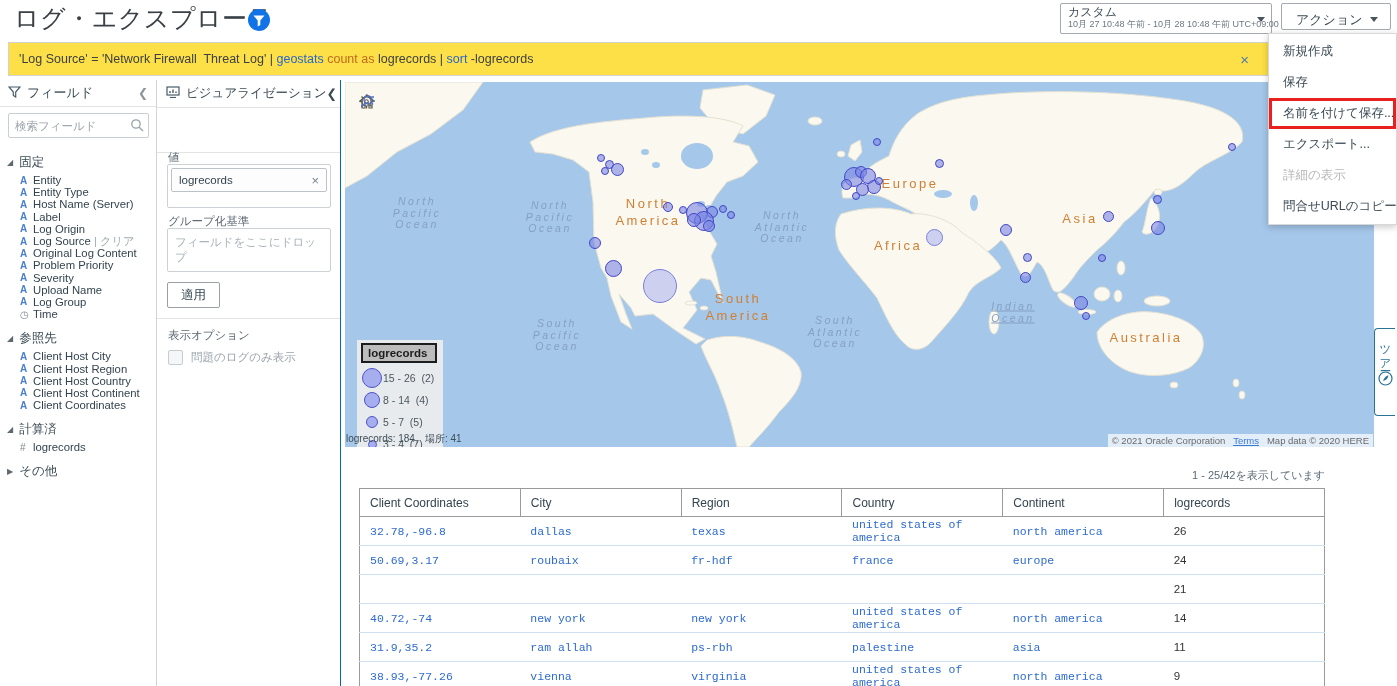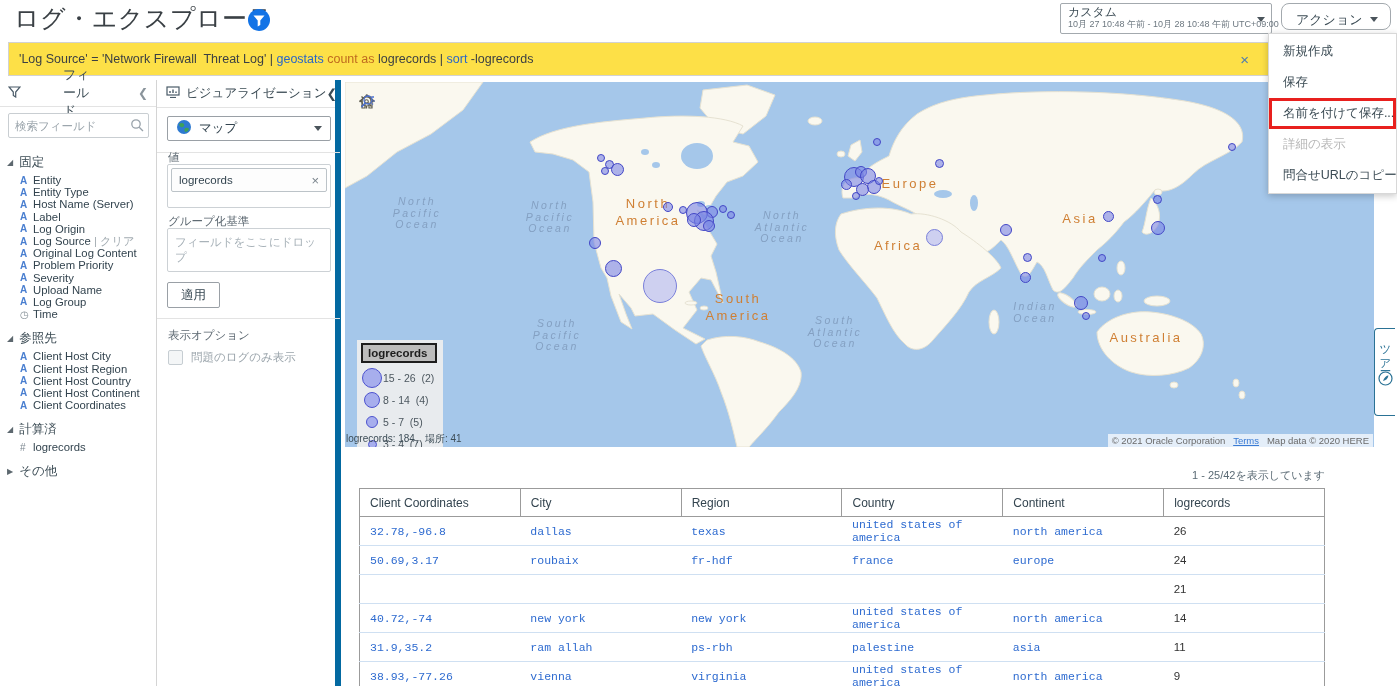--- a/index.html
+++ b/index.html
@@ -11,55 +11,55 @@
   .page-title { left:14px; top:2px; font-size:25px; color:#3a4045; letter-spacing:.5px; }
   .title-badge { left:248px; top:9px; width:22px; height:22px; }
   .time-sel { left:1060px; top:3px; width:212px; height:31px; border:1px solid #a3a9ae;
     border-radius:2px; background:#fff; padding:2px 18px 2px 7px; cursor:pointer; }
   .time-sel .tl { font-size:12px; color:#3b4b54; line-height:13px; }
   .time-sel .td { font-size:9px; color:#6d7880; line-height:11px; white-space:nowrap; }
   .caret { position:absolute; width:0; height:0; border-left:4px solid transparent;
     border-right:4px solid transparent; border-top:5px solid #4a545b; }
   .time-sel .caret { right:6px; top:13px; }
   .actions-btn { left:1281px; top:3px; width:110px; height:27px; border:1px solid #a3a9ae;
-    border-radius:8px; background:#fff; font-size:13px; color:#3b4b54; text-align:left;
+    border-radius:2px; background:#fff; font-size:13px; color:#3b4b54; text-align:left;
     padding:7px 16px 0 14px; cursor:pointer; }
   .actions-btn .caret { right:12px; top:13px; }
 
   
   .querybar { left:8px; top:42px; width:1380px; height:34px; border:1px solid #d2d2d2;
     background:#fde047; }
   .query-text { position:absolute; left:10px; top:9px; font-size:12.5px; white-space:pre; color:#3c4043; }
   .query-clear { position:absolute; right:138px; top:8px; font-size:15px; color:#4f7cae; cursor:pointer; }
 
   
   .sidebar { left:0; top:80px; width:157px; height:606px; border-right:1px solid #d4d4d4; background:#fff; }
   .panel-h { height:27px; border-bottom:1px solid #e3e3e3; display:flex; align-items:center;
-    padding:0 8px; font-size:13px; color:#3b4b54;gap:36px; }
+    padding:0 8px; font-size:13px; color:#3b4b54; }
   .panel-h .hlabel { flex:1; margin-left:6px; }
   .panel-h .chev { color:#8a949b; font-size:12px; cursor:pointer; }
   .search-wrap { position:absolute; left:8px; top:33px; width:141px; height:25px; }
   .search-wrap input { width:100%; height:100%; border:1px solid #c9ced2; border-radius:2px;
     font-size:11.5px; color:#555; padding:0 22px 0 6px; outline:none; }
   .search-wrap input::placeholder { color:#9aa4ab; }
   .search-icon { position:absolute; right:5px; top:5px; }
   .sections { position:absolute; left:0; top:64px; width:157px; }
   .sec-h { display:flex; align-items:center; padding:4px 0 3px 7px; font-size:12.5px;
     color:#3b4b54; cursor:pointer; margin-top:6px; }
   .sec-marker { font-size:8px; color:#5d686f; margin-right:6px; }
   .field-row { display:flex; align-items:center; padding:0 0 0 20px; height:12.2px; cursor:pointer; }
   .fi { width:13px; font-size:10px; font-weight:bold; color:#4a7fd0; }
   .fi-clock { color:#8a949b; font-weight:normal; font-size:10px; }
   .fi-hash { color:#7d8archive791; }
   .fi-hash { color:#7c8791; font-weight:normal; }
   .fl { font-size:11.3px; color:#33444f; white-space:nowrap; }
   .fsuffix { font-size:11.3px; color:#a2abb1; white-space:pre; }
 
   
-  .vizpanel { left:157px; top:80px; width:184px; height:606px; border-right:6px solid #0369a1; background:#fff; }
+  .vizpanel { left:157px; top:80px; width:184px; height:606px; border-right:1px solid #0369a1; background:#fff; }
   .viz-h { height:28px; border-bottom:1px solid #e3e3e3; display:flex; align-items:center; padding:0 9px; font-size:12.5px; color:#3b4b54; }
   .viz-h .hlabel { flex:1; margin-left:6px; white-space:nowrap; }
   .viz-select { position:absolute; left:10px; top:36px; width:164px; height:25px; border:1px solid #9aa0a6;
     border-radius:2px; display:flex; align-items:center; padding:0 8px; cursor:pointer; background:#fff; }
   .viz-select .vs-label { font-size:12.5px; color:#33444f; margin-left:7px; flex:1; }
   .viz-divider { position:absolute; left:0; width:183px; border-top:1px solid #e3e3e3; }
   .flabel { position:absolute; left:11px; font-size:11.5px; color:#5b6770; }
   .value-box { position:absolute; left:10px; top:84px; width:164px; height:44px; border:1px solid #ccd1d5; border-radius:2px; padding:3px; }
   .chip { height:24px; border:1px solid #bcc3c8; border-radius:2px; background:#fdfdfd;
     display:flex; align-items:center; padding:0 7px; }
@@ -265,31 +265,20 @@
       <svg width="14" height="12">
           <rect x="1" y="1" width="12" height="8" fill="none" stroke="#4a5b68" stroke-width="1.2"></rect>
           <line x1="4" y1="11.5" x2="10" y2="11.5" stroke="#4a5b68" stroke-width="1.2"></line>
           <line x1="4" y1="7" x2="4" y2="5" stroke="#4a5b68" stroke-width="1.4"></line>
           <line x1="7" y1="7" x2="7" y2="3.5" stroke="#4a5b68" stroke-width="1.4"></line>
           <line x1="10" y1="7" x2="10" y2="5.5" stroke="#4a5b68" stroke-width="1.4"></line>
         </svg>
     </span>
     <span class="hlabel">ビジュアライゼーション</span>
     <span class="chev">❮</span>
-  </div>
-  <div class="viz-select">
-    <span>
-      <svg width="16" height="16">
-          <circle cx="8" cy="8" r="7" fill="#2e7ad1"></circle>
-          <path d="M3 5 q3 -2 5 0 q1 2 -1 3 q-3 1 -4 -3z" fill="#3da05a"></path>
-          <path d="M9 9 q3 -1 4 1 q-1 3 -4 3 q-1.5 -2 0 -4z" fill="#3da05a"></path>
-        </svg>
-    </span>
-    <span class="vs-label">マップ</span>
-    <span class="caret" style="position:static"></span>
   </div>
   <div class="viz-divider" style="top:72px"></div>
   <div class="flabel" style="top:70px">値</div>
   <div class="value-box">
     <div class="chip">
       <span class="chip-label">logrecords</span>
       <span class="chip-x">×</span>
     </div>
   </div>
   <div class="flabel" style="top:134px">グループ化基準</div>
@@ -374,21 +363,21 @@
 Ocean</div>
       <div class="map-label ocean" style="left: 437px; top: 145px;">North
 Atlantic
 Ocean</div>
       <div class="map-label ocean" style="left: 212px; top: 253px;">South
 Pacific
 Ocean</div>
       <div class="map-label ocean" style="left: 490px; top: 250px;">South
 Atlantic
 Ocean</div>
-      <div class="map-label ocean" style="left: 690px; top: 230px;">Indian
+      <div class="map-label ocean" style="left: 668px; top: 230px; text-decoration: underline;">Indian
 Ocean</div>
     </div>
   <div id="map-bubbles">
       <div class="bubble" style="left: 252px; top: 72px; height: 8px; width: 8px;"></div>
       <div class="bubble" style="left: 259.5px; top: 77.5px; height: 9px; width: 9px;"></div>
       <div class="bubble" style="left: 265.5px; top: 80.5px; height: 13px; width: 13px;"></div>
       <div class="bubble" style="left: 256px; top: 85px; height: 8px; width: 8px;"></div>
       <div class="bubble" style="left: 244px; top: 155px; height: 12px; width: 12px;"></div>
       <div class="bubble" style="left: 259.5px; top: 177.5px; height: 17px; width: 17px;"></div>
       <div class="bubble light" style="left: 298px; top: 187px; height: 34px; width: 34px;"></div>
@@ -556,20 +545,21 @@
         <td><span class="cell-link">north america</span></td>
         <td class="last">9</td>
       </tr>
     </tbody>
 </table>
 
 <div class="abs menu" id="action-menu">
     <div class="menu-item">新規作成</div>
     <div class="menu-item">保存</div>
     <div class="menu-item hl">名前を付けて保存...</div>
+    <div class="menu-item">エクスポート...</div>
     <div class="menu-item disabled">詳細の表示</div>
     <div class="menu-item">問合せURLのコピー</div>
   </div>
 
 <div class="abs side-tab">
   <span class="tab-label">ツアー</span>
   <span class="tab-icon">
     <svg width="15" height="15">
         <circle cx="7.5" cy="7.5" r="6.5" fill="none" stroke="#2a7295" stroke-width="1.2"></circle>
         <path d="M5 10 C6 6.5 8.5 4.5 10.5 4.5 C10 7.5 8 9.5 5 10 Z" fill="#2a7295"></path>

